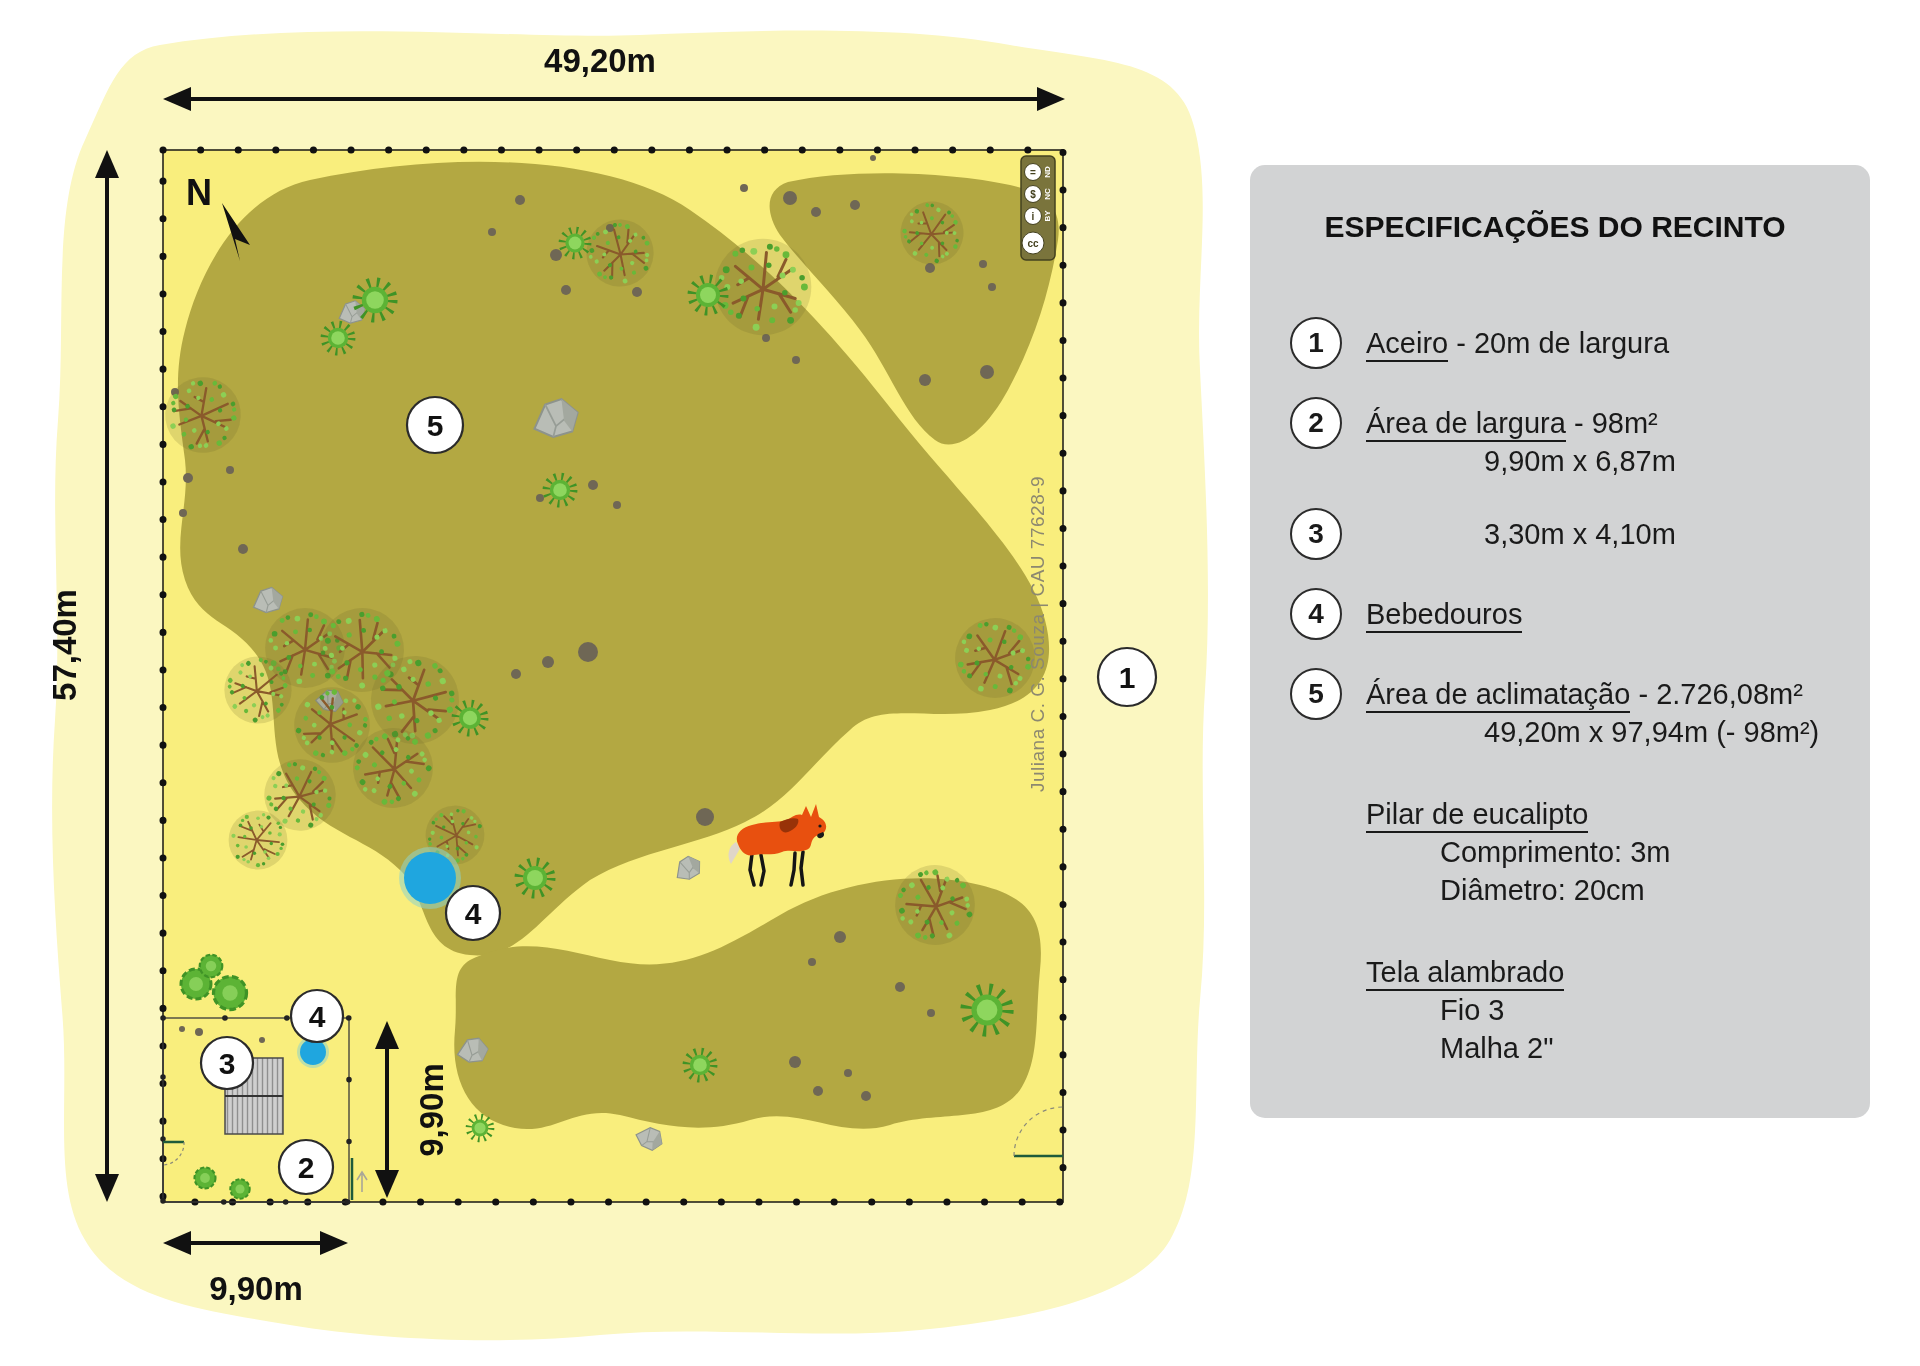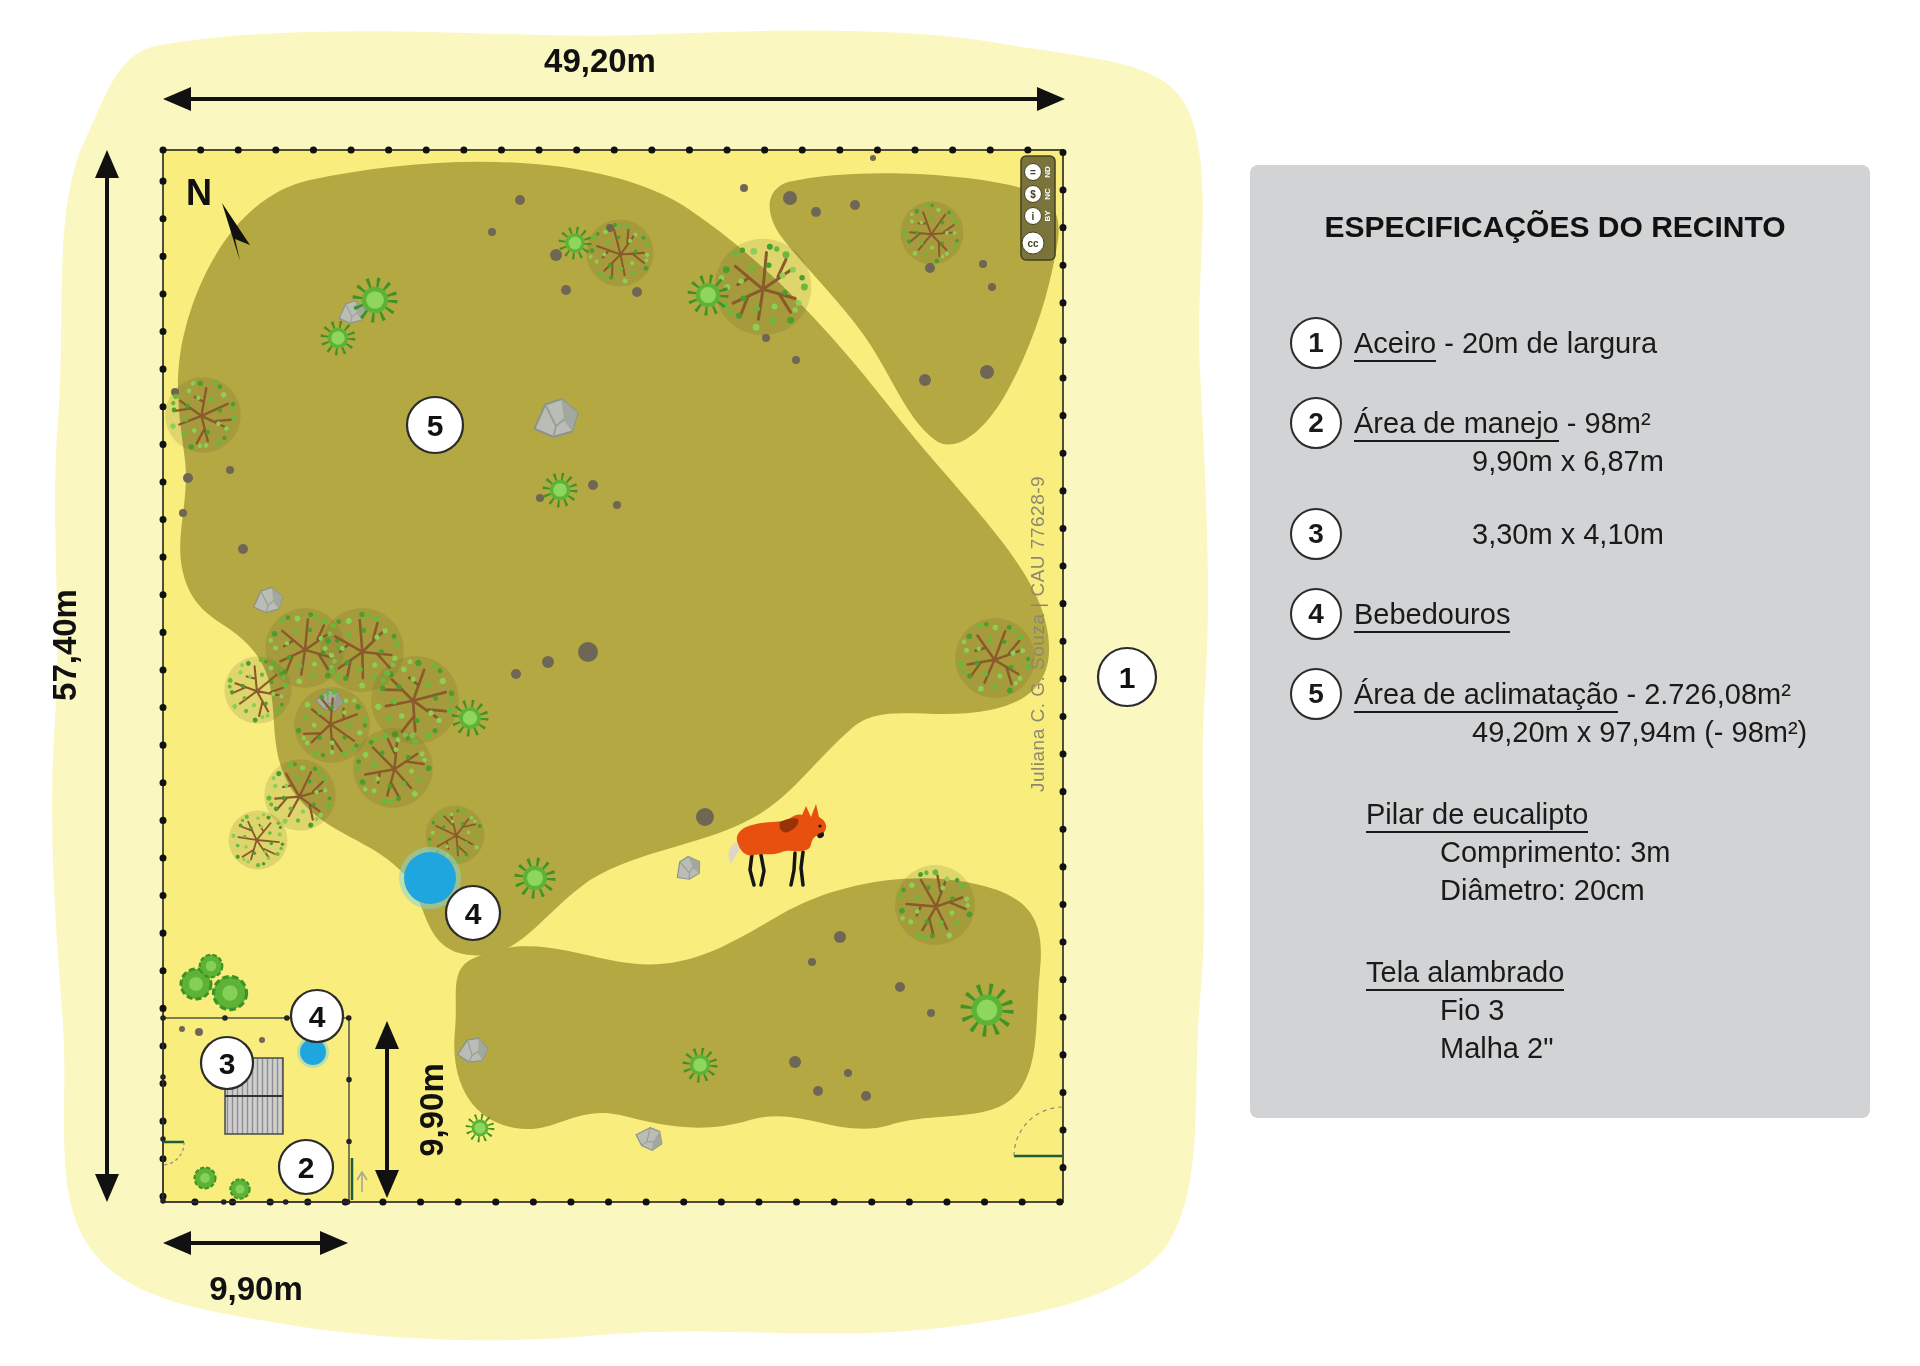--- a/index.html
+++ b/index.html
@@ -9,29 +9,29 @@
   svg text{font-family:"Liberation Sans",sans-serif;}
   .dim-label{font-size:33px;font-weight:bold;fill:#111;}
   .marker-num{font-size:30px;font-weight:bold;fill:#111;}
   .credit-text{font-size:19px;fill:#8c8870;letter-spacing:.5px;}
   .badge-side{font-size:8px;font-weight:bold;fill:#fff;}
   .badge-glyph{font-size:10px;font-weight:bold;fill:#44411f;}
   .compass-n{font-size:36px;font-weight:bold;fill:#111;}
 
   
   .spec-panel{position:absolute;left:1250px;top:165px;width:620px;height:953px;
-      background:#d2d3d4;border-radius:8px;box-sizing:border-box;padding:42px 26px 0 16px;
+      background:#d2d3d4;border-radius:15px;box-sizing:border-box;padding:42px 26px 0 16px;
       color:#1a1a1a;}
   .panel-title{text-align:center;font-weight:bold;font-size:30px;line-height:1.32;color:#111;}
   .items{margin-top:70px;}
   .item{display:flex;align-items:flex-start;margin-bottom:28px;}
   .badge{width:52px;height:52px;border-radius:50%;background:#fff;border:2.5px solid #2b2b2b;
       font-size:28px;font-weight:bold;display:flex;align-items:center;justify-content:center;
       margin-left:24px;flex:0 0 auto;box-sizing:border-box;}
-  .itext{margin-left:12px;font-size:29px;line-height:38px;padding-top:7px;}
+  .itext{margin-left:24px;font-size:29px;line-height:38px;padding-top:7px;}
   .term{border-bottom:2.5px solid #1a1a1a;padding-bottom:1px;}
   .sub{margin-left:118px;}
   .sub:empty{display:none;}
   .note{margin:44px 0 0 100px;font-size:29px;line-height:38px;}
   .note .sub{margin-left:74px;}
 </style>
 </head>
 <body>
 
 <div class="canvas">
@@ -343,21 +343,21 @@
       <div class="badge">1</div>
       <div class="itext">
         <div><span class="term">Aceiro</span><span> - 20m de largura</span></div>
 
       </div>
     </div>
 
     <div class="item">
       <div class="badge">2</div>
       <div class="itext">
-        <div><span class="term">Área de manejo</span><span> - 98m²</span></div>
+        <div><span class="term">Área de largura</span><span> - 98m²</span></div>
         <div class="sub">9,90m x 6,87m</div>
       </div>
     </div>
 
     <div class="item">
       <div class="badge">3</div>
       <div class="itext">
         <div class="sub">3,30m x 4,10m</div>
       </div>
     </div>

